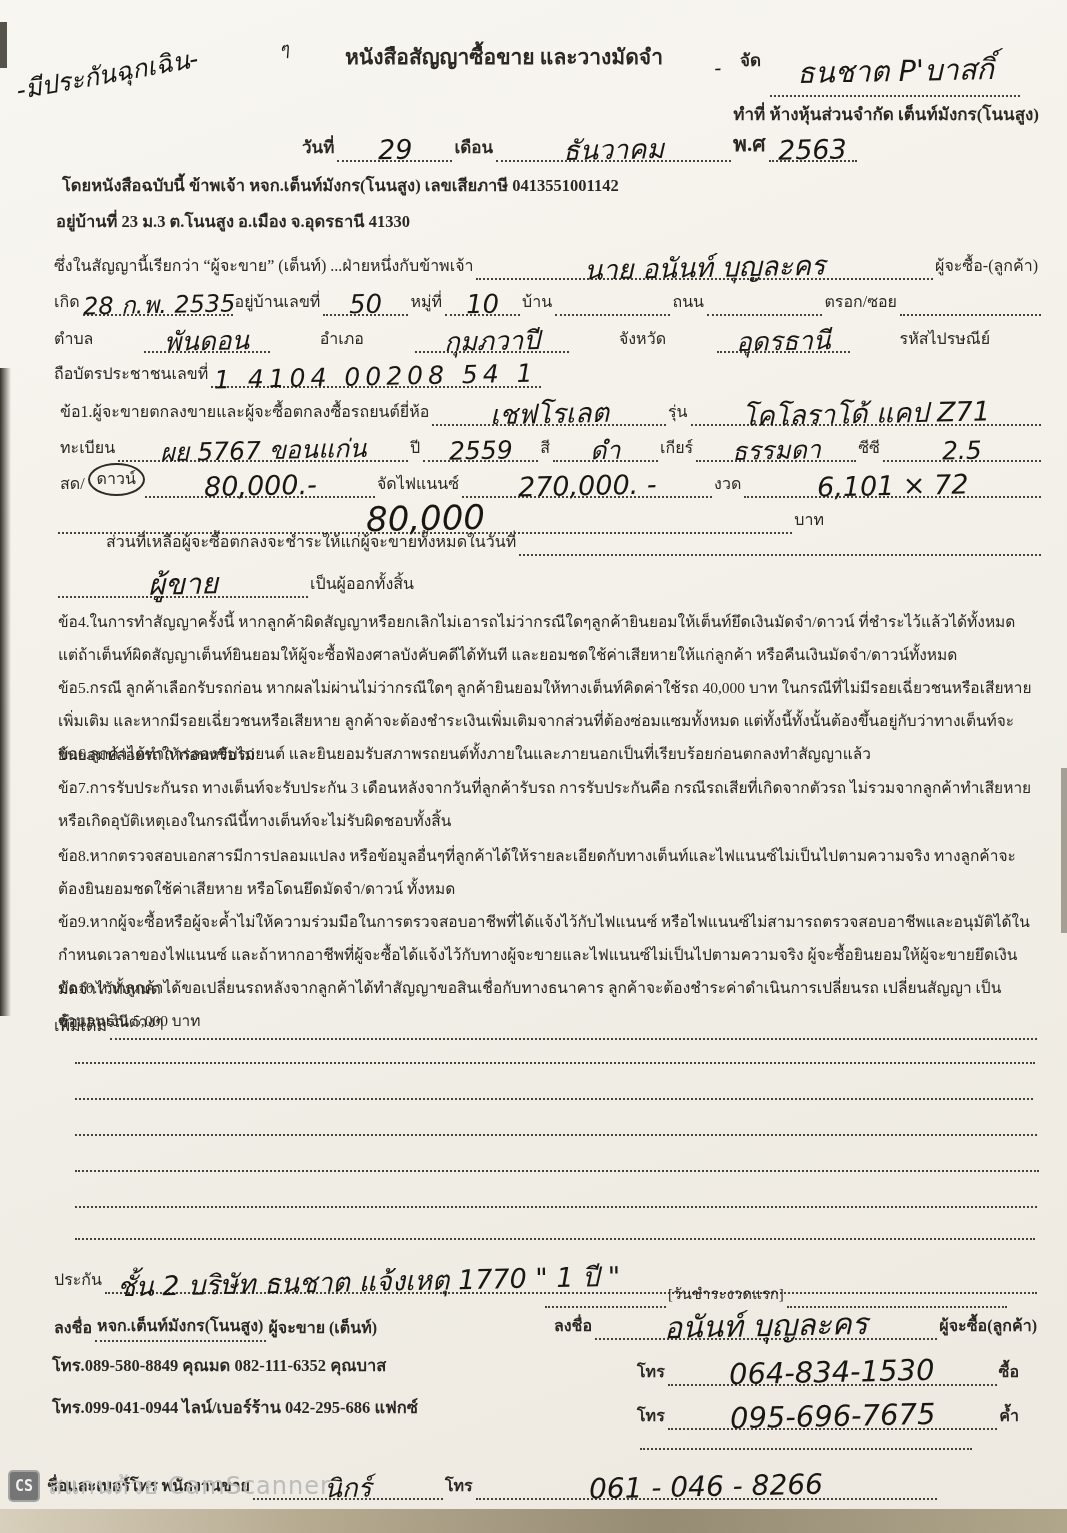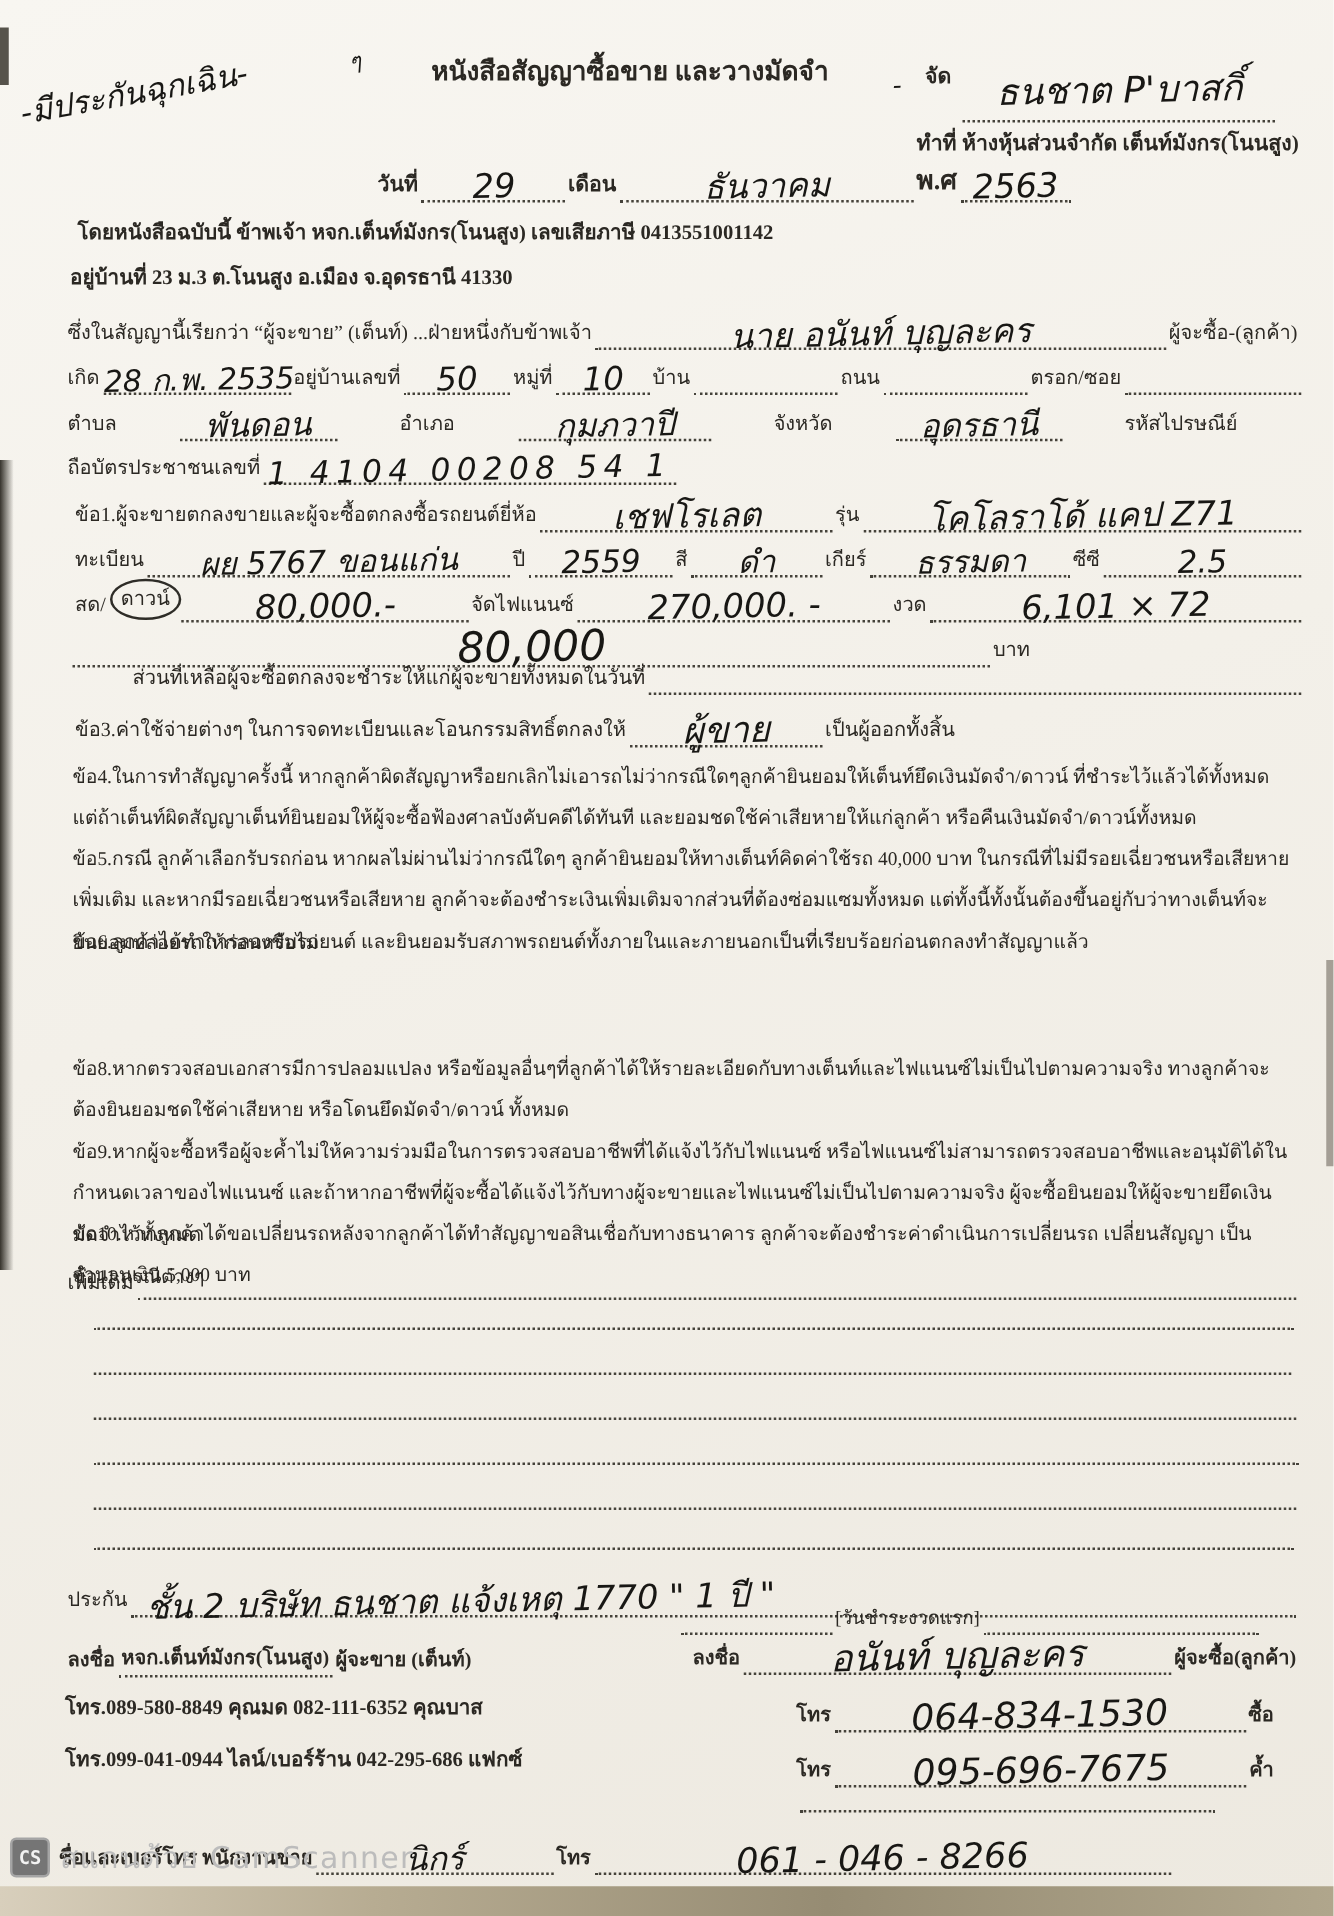--- a/index.html
+++ b/index.html
@@ -155,29 +155,29 @@
   </div>
 
   
   <div class="abs row" style="left:76px;right:26px;top:526px;height:30px;margin-left:28px;">
     <span class="lbl">ส่วนที่เหลือผู้จะซื้อตกลงจะชำระให้แก่ผู้จะขายทั้งหมดในวันที่</span>
     <span class="fill" style="flex:1;"></span>
   </div>
 
   
   <div class="abs row" style="left:58px;right:300px;top:558px;height:40px;">
-    <span class="lbl">ข้อ3.ค่าใช้จ่ายต่างๆ ในการจดทะเบียนและโอนกรรมสิทธิ์ตกลงให้</span>
     <span class="fill" style="width:250px;"><span class="hw" style="font-size:29px;">ผู้ขาย</span></span>
     <span class="lbl">เป็นผู้ออกทั้งสิ้น</span>
   </div>
 
   
   <div class="abs clause" style="left:58px;right:30px;top:586px;">ข้อ4.ในการทำสัญญาครั้งนี้ หากลูกค้าผิดสัญญาหรือยกเลิกไม่เอารถไม่ว่ากรณีใดๆลูกค้ายินยอมให้เต็นท์ยึดเงินมัดจำ/ดาวน์ ที่ชำระไว้แล้วได้ทั้งหมด แต่ถ้าเต็นท์ผิดสัญญาเต็นท์ยินยอมให้ผู้จะซื้อฟ้องศาลบังคับคดีได้ทันที และยอมชดใช้ค่าเสียหายให้แก่ลูกค้า หรือคืนเงินมัดจำ/ดาวน์ทั้งหมด</div>
   <div class="abs clause" style="left:58px;right:30px;top:652px;">ข้อ5.กรณี ลูกค้าเลือกรับรถก่อน หากผลไม่ผ่านไม่ว่ากรณีใดๆ ลูกค้ายินยอมให้ทางเต็นท์คิดค่าใช้รถ 40,000 บาท ในกรณีที่ไม่มีรอยเฉี่ยวชนหรือเสียหายเพิ่มเติม และหากมีรอยเฉี่ยวชนหรือเสียหาย ลูกค้าจะต้องชำระเงินเพิ่มเติมจากส่วนที่ต้องซ่อมแซมทั้งหมด แต่ทั้งนี้ทั้งนั้นต้องขึ้นอยู่กับว่าทางเต็นท์จะยินยอมปล่อยรถให้ก่อนหรือไม่</div>
   <div class="abs clause" style="left:58px;right:30px;top:718px;">ข้อ6.ลูกค้าได้ทำการลองขับรถยนต์ และยินยอมรับสภาพรถยนต์ทั้งภายในและภายนอกเป็นที่เรียบร้อยก่อนตกลงทำสัญญาแล้ว</div>
+  <div class="abs clause" style="left:58px;right:30px;top:752px;">ข้อ7.การรับประกันรถ ทางเต็นท์จะรับประกัน 3 เดือนหลังจากวันที่ลูกค้ารับรถ การรับประกันคือ กรณีรถเสียที่เกิดจากตัวรถ ไม่รวมจากลูกค้าทำเสียหายหรือเกิดอุบัติเหตุเองในกรณีนี้ทางเต็นท์จะไม่รับผิดชอบทั้งสิ้น</div>
   <div class="abs clause" style="left:58px;right:30px;top:820px;">ข้อ8.หากตรวจสอบเอกสารมีการปลอมแปลง หรือข้อมูลอื่นๆที่ลูกค้าได้ให้รายละเอียดกับทางเต็นท์และไฟแนนซ์ไม่เป็นไปตามความจริง ทางลูกค้าจะต้องยินยอมชดใช้ค่าเสียหาย หรือโดนยึดมัดจำ/ดาวน์ ทั้งหมด</div>
   <div class="abs clause" style="left:58px;right:30px;top:886px;">ข้อ9.หากผู้จะซื้อหรือผู้จะค้ำไม่ให้ความร่วมมือในการตรวจสอบอาชีพที่ได้แจ้งไว้กับไฟแนนซ์ หรือไฟแนนซ์ไม่สามารถตรวจสอบอาชีพและอนุมัติได้ในกำหนดเวลาของไฟแนนซ์ และถ้าหากอาชีพที่ผู้จะซื้อได้แจ้งไว้กับทางผู้จะขายและไฟแนนซ์ไม่เป็นไปตามความจริง ผู้จะซื้อยินยอมให้ผู้จะขายยึดเงินมัดจำไว้ทั้งหมด</div>
   <div class="abs clause" style="left:58px;right:30px;top:952px;">ข้อ10.หากลูกค้าได้ขอเปลี่ยนรถหลังจากลูกค้าได้ทำสัญญาขอสินเชื่อกับทางธนาคาร ลูกค้าจะต้องชำระค่าดำเนินการเปลี่ยนรถ เปลี่ยนสัญญา เป็นจำนวนเงิน  5,000 บาท</div>
   <div class="abs clause" style="left:58px;right:30px;top:986px;">ข้อ11.กรณีต่างๆ</div>
 
   
   <div class="abs row" style="left:52px;right:30px;top:1014px;height:26px;">
     <span class="lbl">เพิ่มเติม</span>
     <span class="fill" style="flex:1;"></span>
   </div>

